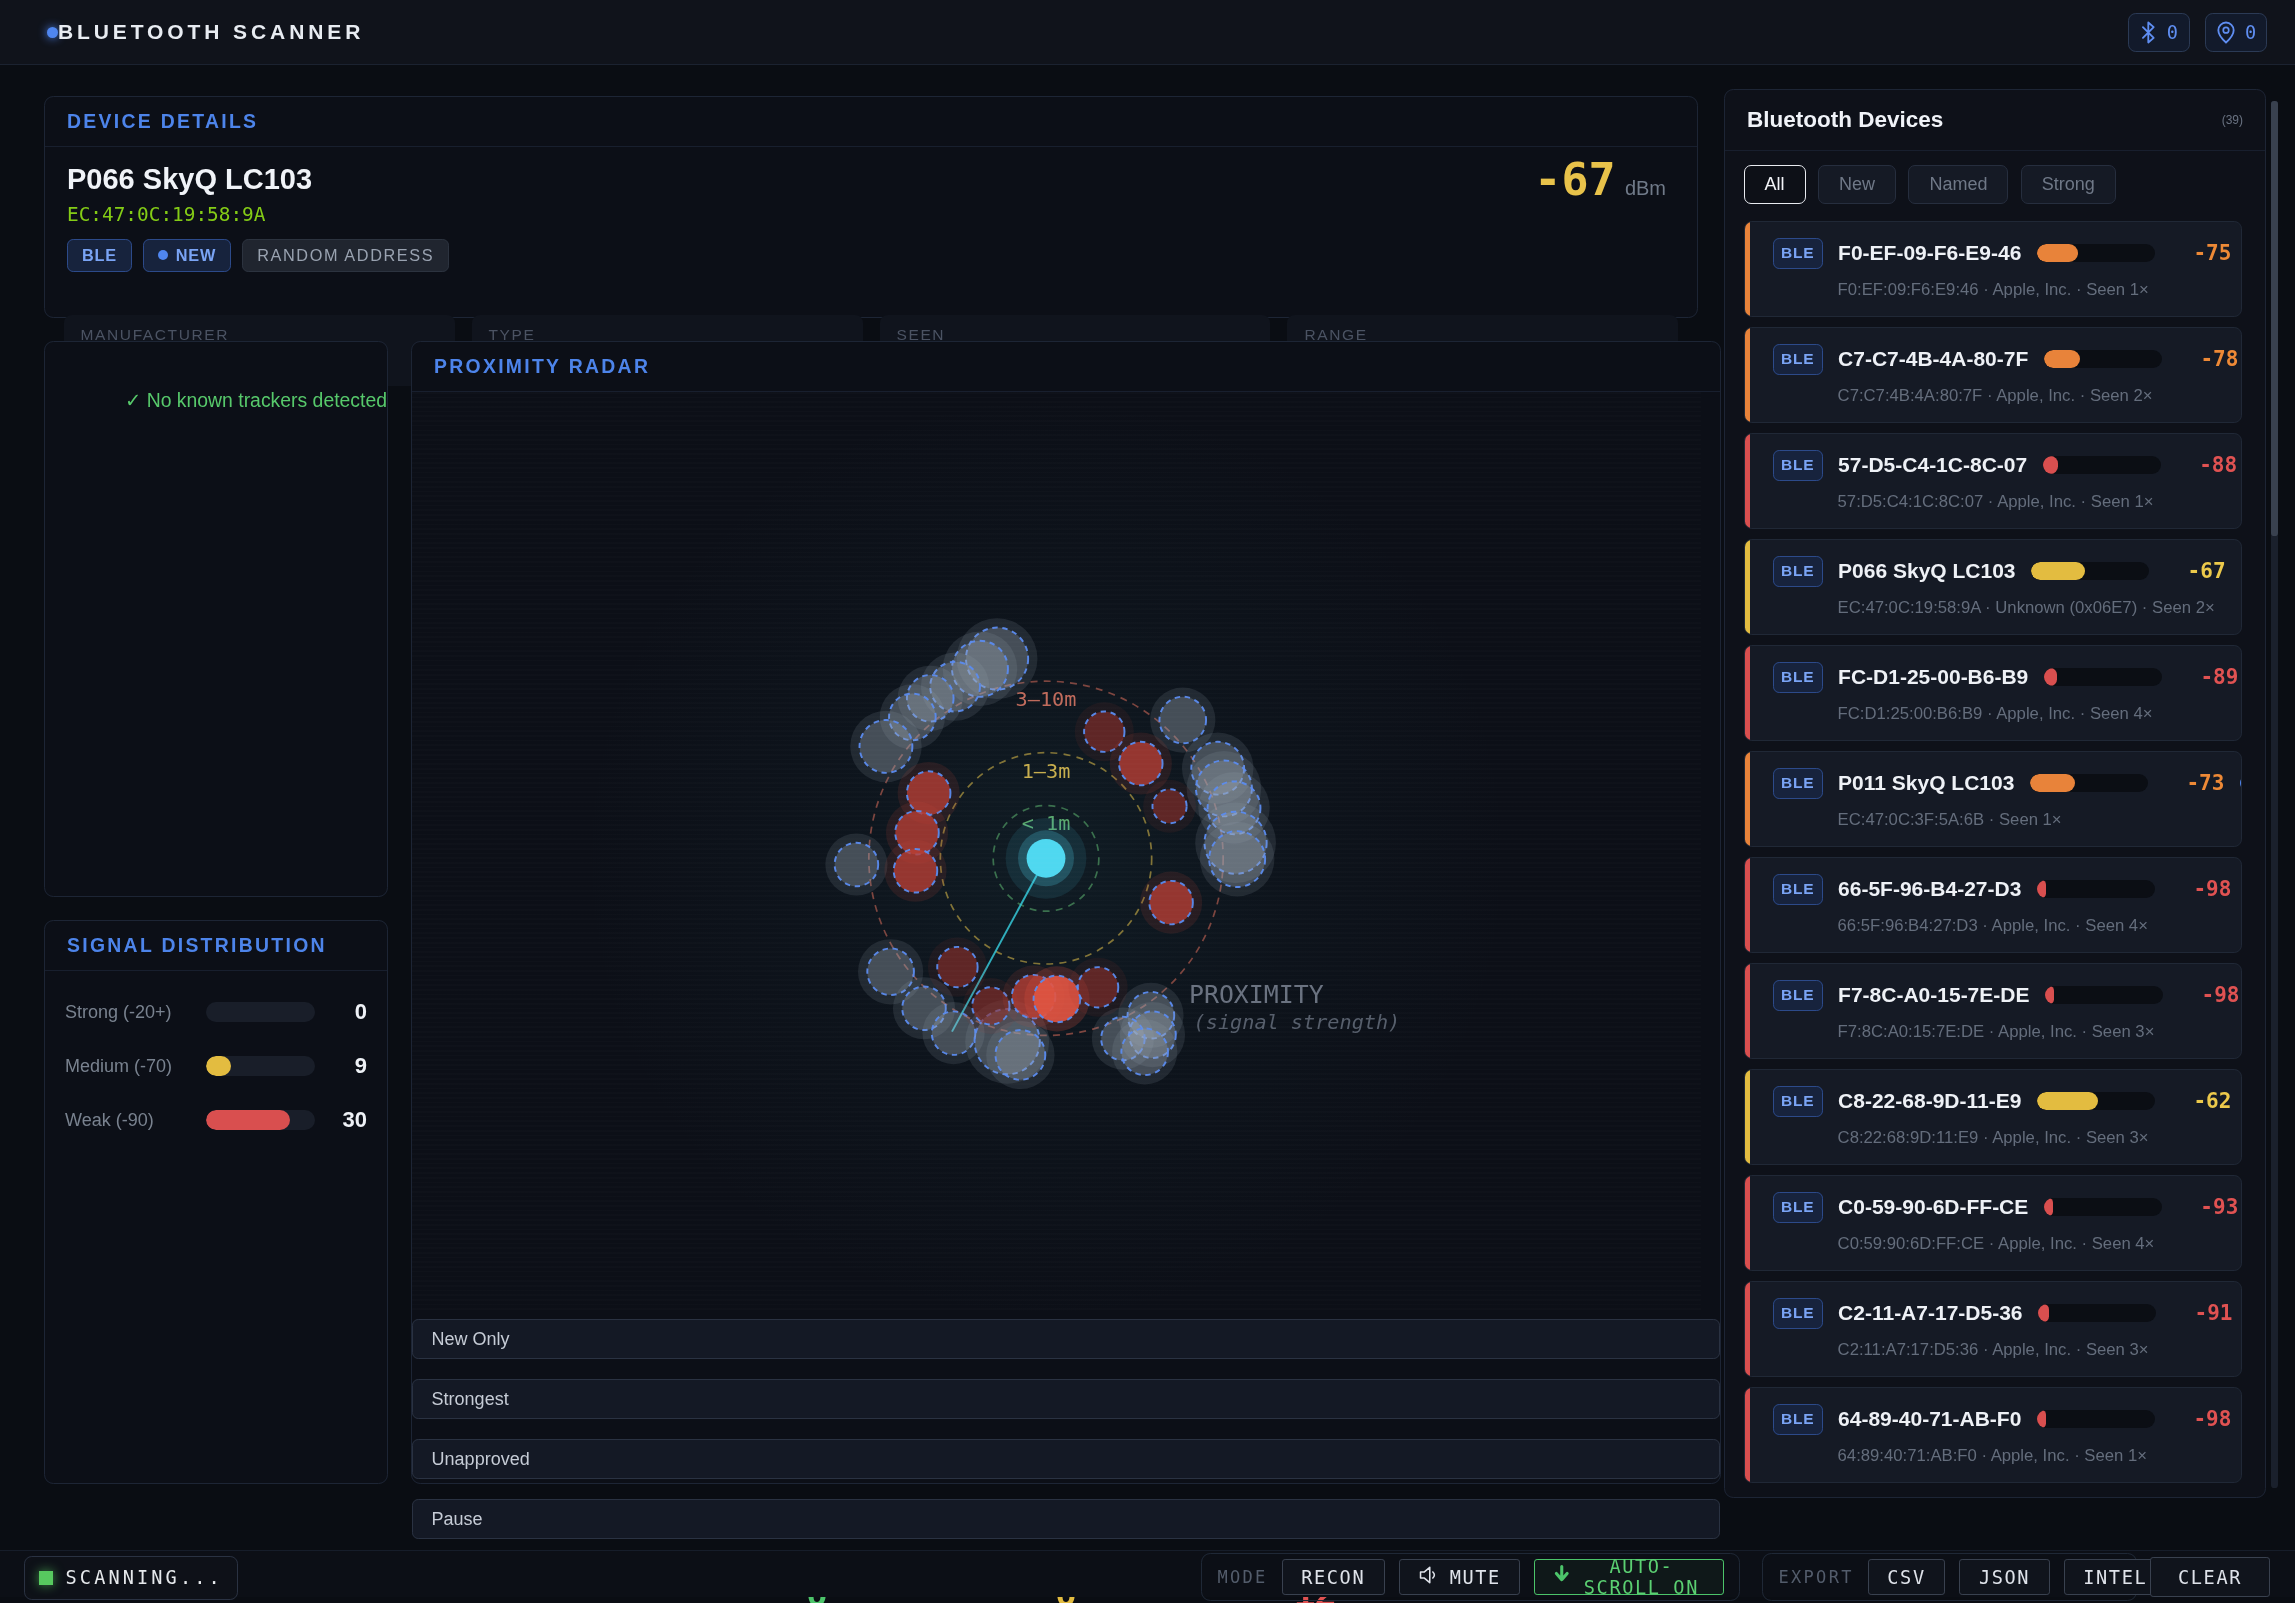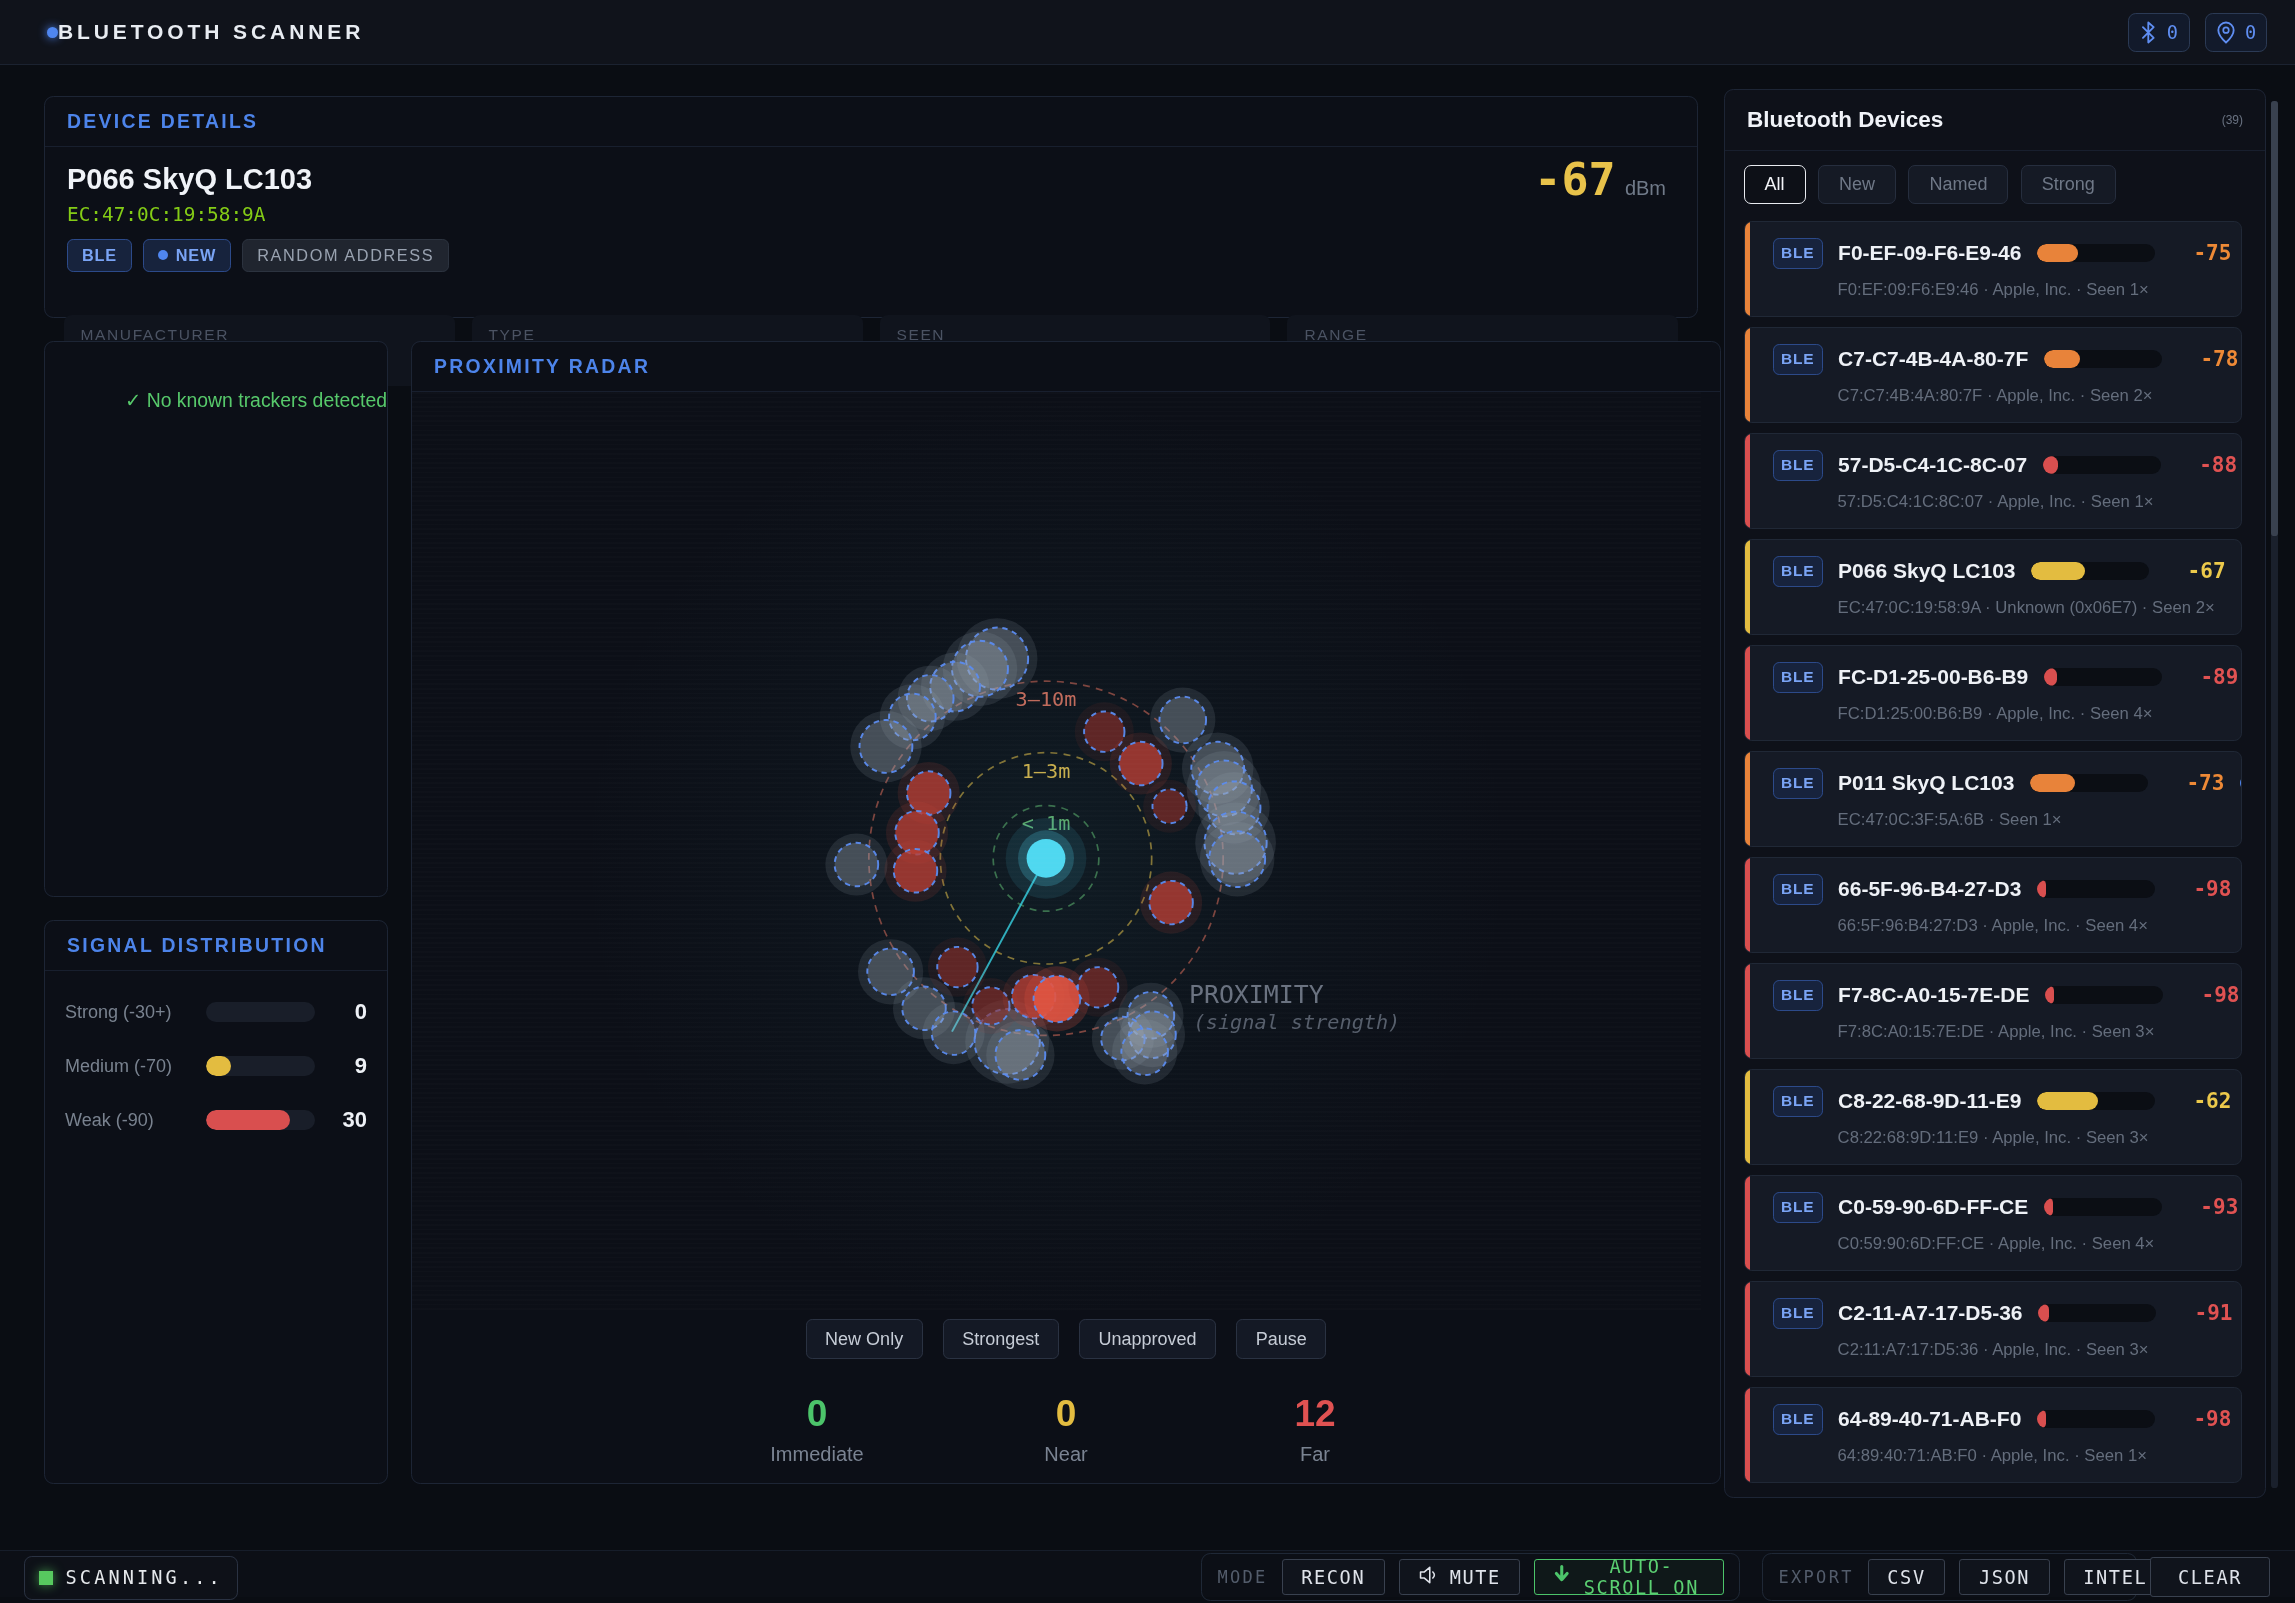--- a/index.html
+++ b/index.html
@@ -50,21 +50,21 @@
   .sig-track { width:109px; height:20px; background:#191e29; border-radius:10px; overflow:hidden; }
   .sig-fill { height:100%; border-radius:10px; }
   .sig-val { flex:1; text-align:right; font-size:22px; font-weight:bold; color:#eef1f6; }
 
   
   #radar { left:411px; top:341px; width:1310px; height:1143px; }
   .radar-stage { position:relative; width:1289px; height:921px;
      background: radial-gradient(circle at 49.2% 50.5%, rgba(42,118,128,0.12) 0%, rgba(42,118,128,0.04) 32%, transparent 58%); }
   .radar-stage::after { content:""; position:absolute; inset:0;
      background: repeating-linear-gradient(180deg, rgba(255,255,255,0.012) 0 1.6px, transparent 1.6px 4.7px); pointer-events:none; }
-  .radar-filters { display:flex; justify-content:center; gap:20px; margin-top:6.2px; }
+  .radar-filters { display:flex; justify-content:center; gap:20px; margin-top:6.2px;flex-direction:column; }
   .chipbtn { height:40px; padding:0 18.6px; display:flex; align-items:center; background:#141925; border:0.8px solid #2a3242; border-radius:6.2px; font-size:18px; color:#c6ccd6; }
   .radar-counts { display:flex; justify-content:center; gap:117px; margin-top:34px; }
   .count-col { min-width:132px; text-align:center; }
   .count-num { font-size:37px; font-weight:bold; }
   .count-lbl { margin-top:7.8px; font-size:20px; color:#7a8392; }
   .c-green { color:#4cc46a; } .c-yellow { color:#e3bc40; } .c-red { color:#e05252; }
 
   
   #sidebar { left:1724px; top:89px; width:542px; height:1409px; background:#0e1119; display:flex; flex-direction:column; overflow:hidden; }
   .sb-head { display:flex; align-items:center; padding:17px 22px; border-bottom:0.8px solid #181f2e; }
@@ -180,21 +180,21 @@
     <span>No known trackers detected</span>
   </div>
 </div>
 
 <div id="signal" class="panel">
   <div class="panel-head">
       <span class="panel-title">SIGNAL DISTRIBUTION</span>
     </div>
   <div class="sig-rows" id="sig-rows">
       <div class="sig-row">
-        <span class="sig-label">Strong (-30+)</span>
+        <span class="sig-label">Strong (-20+)</span>
         <span class="sig-track">
           <span class="sig-fill" style="display:block;width:0%;background:transparent"></span>
         </span>
         <span class="sig-val">0</span>
       </div>
       <div class="sig-row">
         <span class="sig-label">Medium (-70)</span>
         <span class="sig-track">
           <span class="sig-fill" style="display:block;width:23%;background:#e3bc40"></span>
         </span>

